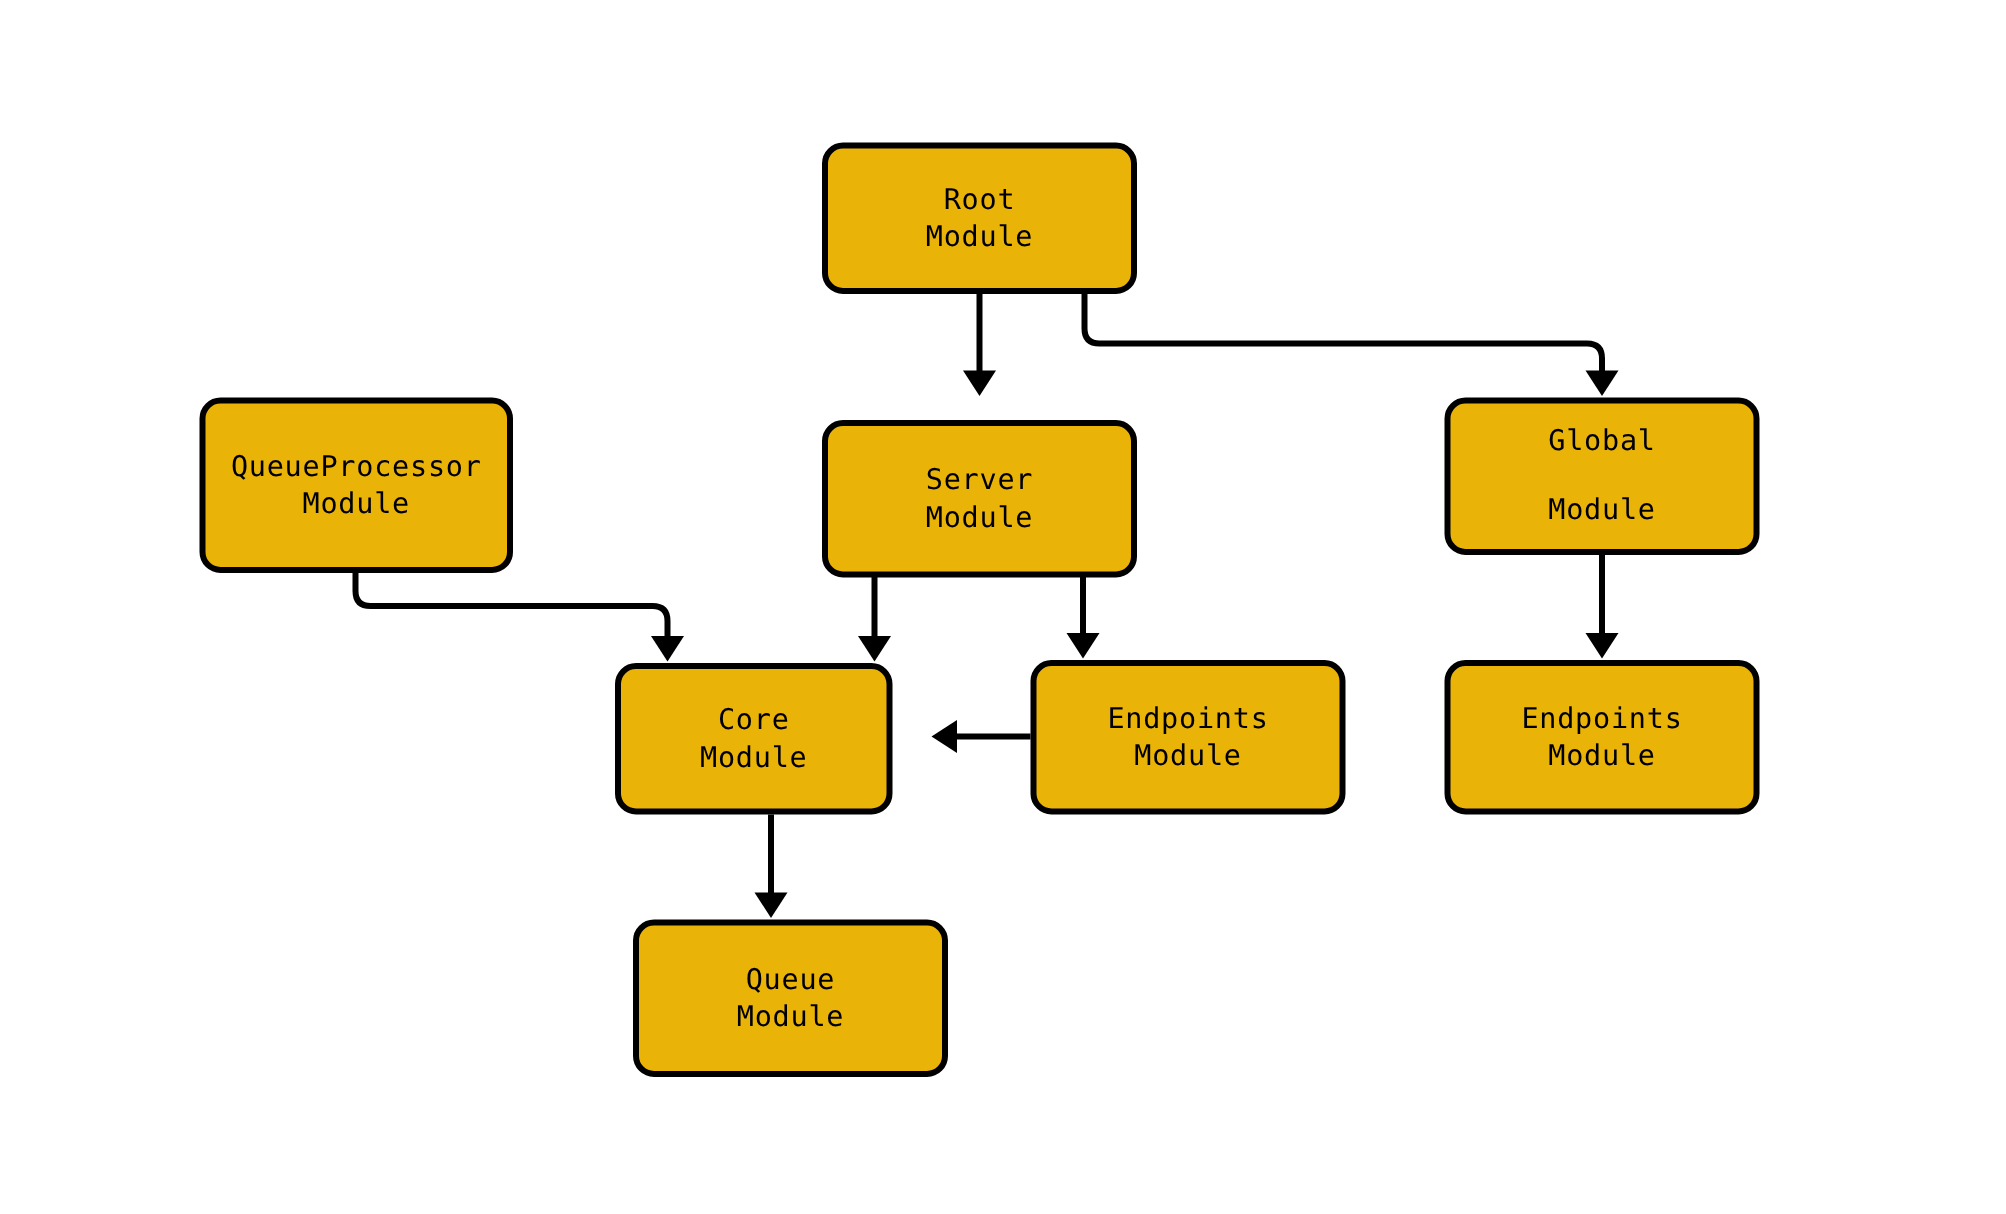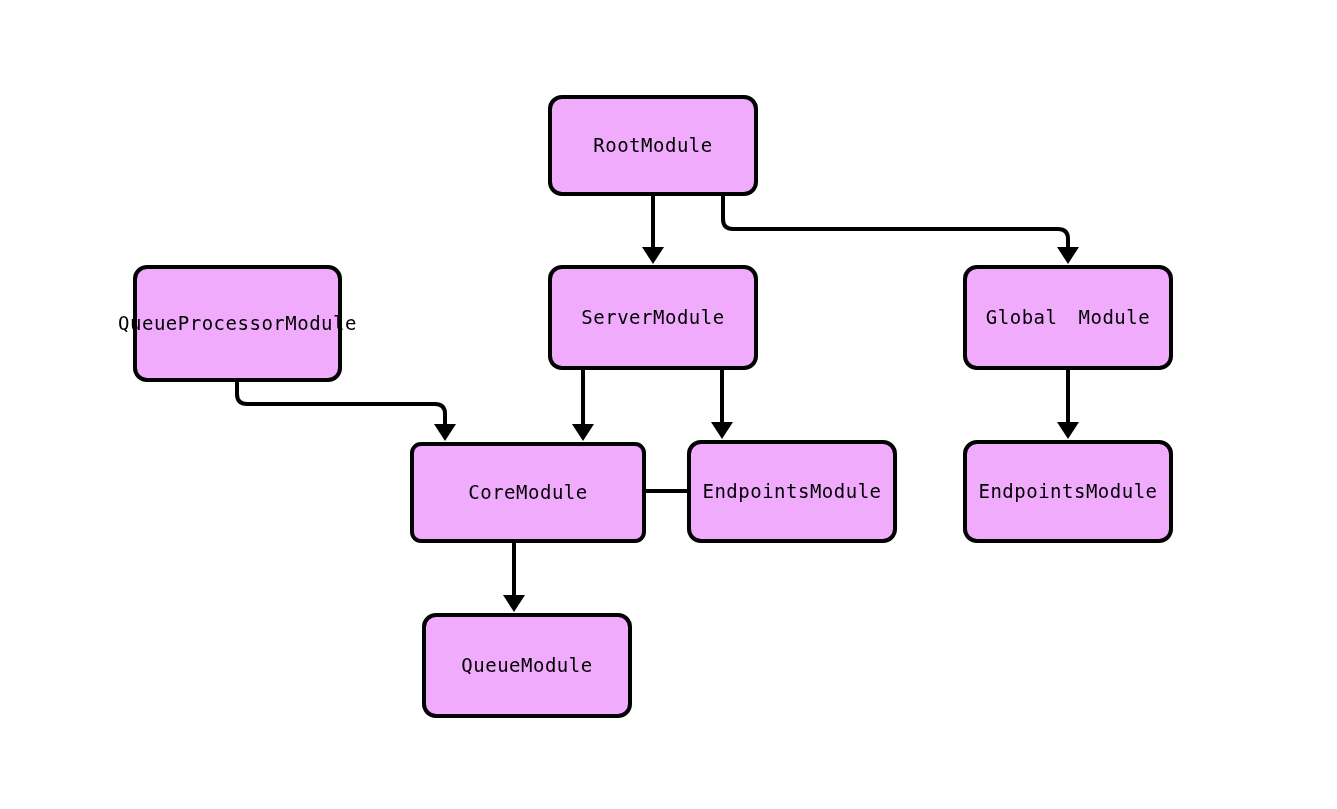--- a/index.html
+++ b/index.html
@@ -21,25 +21,25 @@
   #edges {
     position: absolute;
     left: 0;
     top: 0;
     width: 1337px;
     height: 809px;
   }
   .node {
     position: absolute;
     box-sizing: border-box;
-    background: #f0abfc;
+    background: #eab308;
     border: 4px solid #000000;
     border-radius: 14px;
     display: flex;
-    flex-direction: row;
+    flex-direction: column;
     align-items: center;
     justify-content: center;
     z-index: 2;
   }
   .node-line {
     font-family: "DejaVu Sans Mono", "Liberation Mono", monospace;
     font-size: 19px;
     line-height: 25px;
     color: #000000;
     white-space: pre;
@@ -71,29 +71,29 @@
     </svg>
   <div id="node-layer">
       <div class="node" style="left: 548px; top: 95px; width: 210px; height: 101px;">
         <div class="node-line">Root</div>
         <div class="node-line">Module</div>
       </div>
       <div class="node" style="left: 133px; top: 265px; width: 209px; height: 117px;">
         <div class="node-line">QueueProcessor</div>
         <div class="node-line">Module</div>
       </div>
-      <div class="node" style="left: 548px; top: 265px; width: 210px; height: 105px;">
+      <div class="node" style="left: 548px; top: 280px; width: 210px; height: 105px;">
         <div class="node-line">Server</div>
         <div class="node-line">Module</div>
       </div>
       <div class="node" style="left: 963px; top: 265px; width: 210px; height: 105px; gap: 21px;">
         <div class="node-line">Global</div>
         <div class="node-line">Module</div>
       </div>
-      <div class="node" style="left: 410px; top: 442px; width: 236px; height: 101px; border-radius: 11px;">
+      <div class="node" style="left: 410px; top: 442px; width: 185px; height: 101px;">
         <div class="node-line">Core</div>
         <div class="node-line">Module</div>
       </div>
       <div class="node" style="left: 687px; top: 440px; width: 210px; height: 103px;">
         <div class="node-line">Endpoints</div>
         <div class="node-line">Module</div>
       </div>
       <div class="node" style="left: 963px; top: 440px; width: 210px; height: 103px;">
         <div class="node-line">Endpoints</div>
         <div class="node-line">Module</div>

